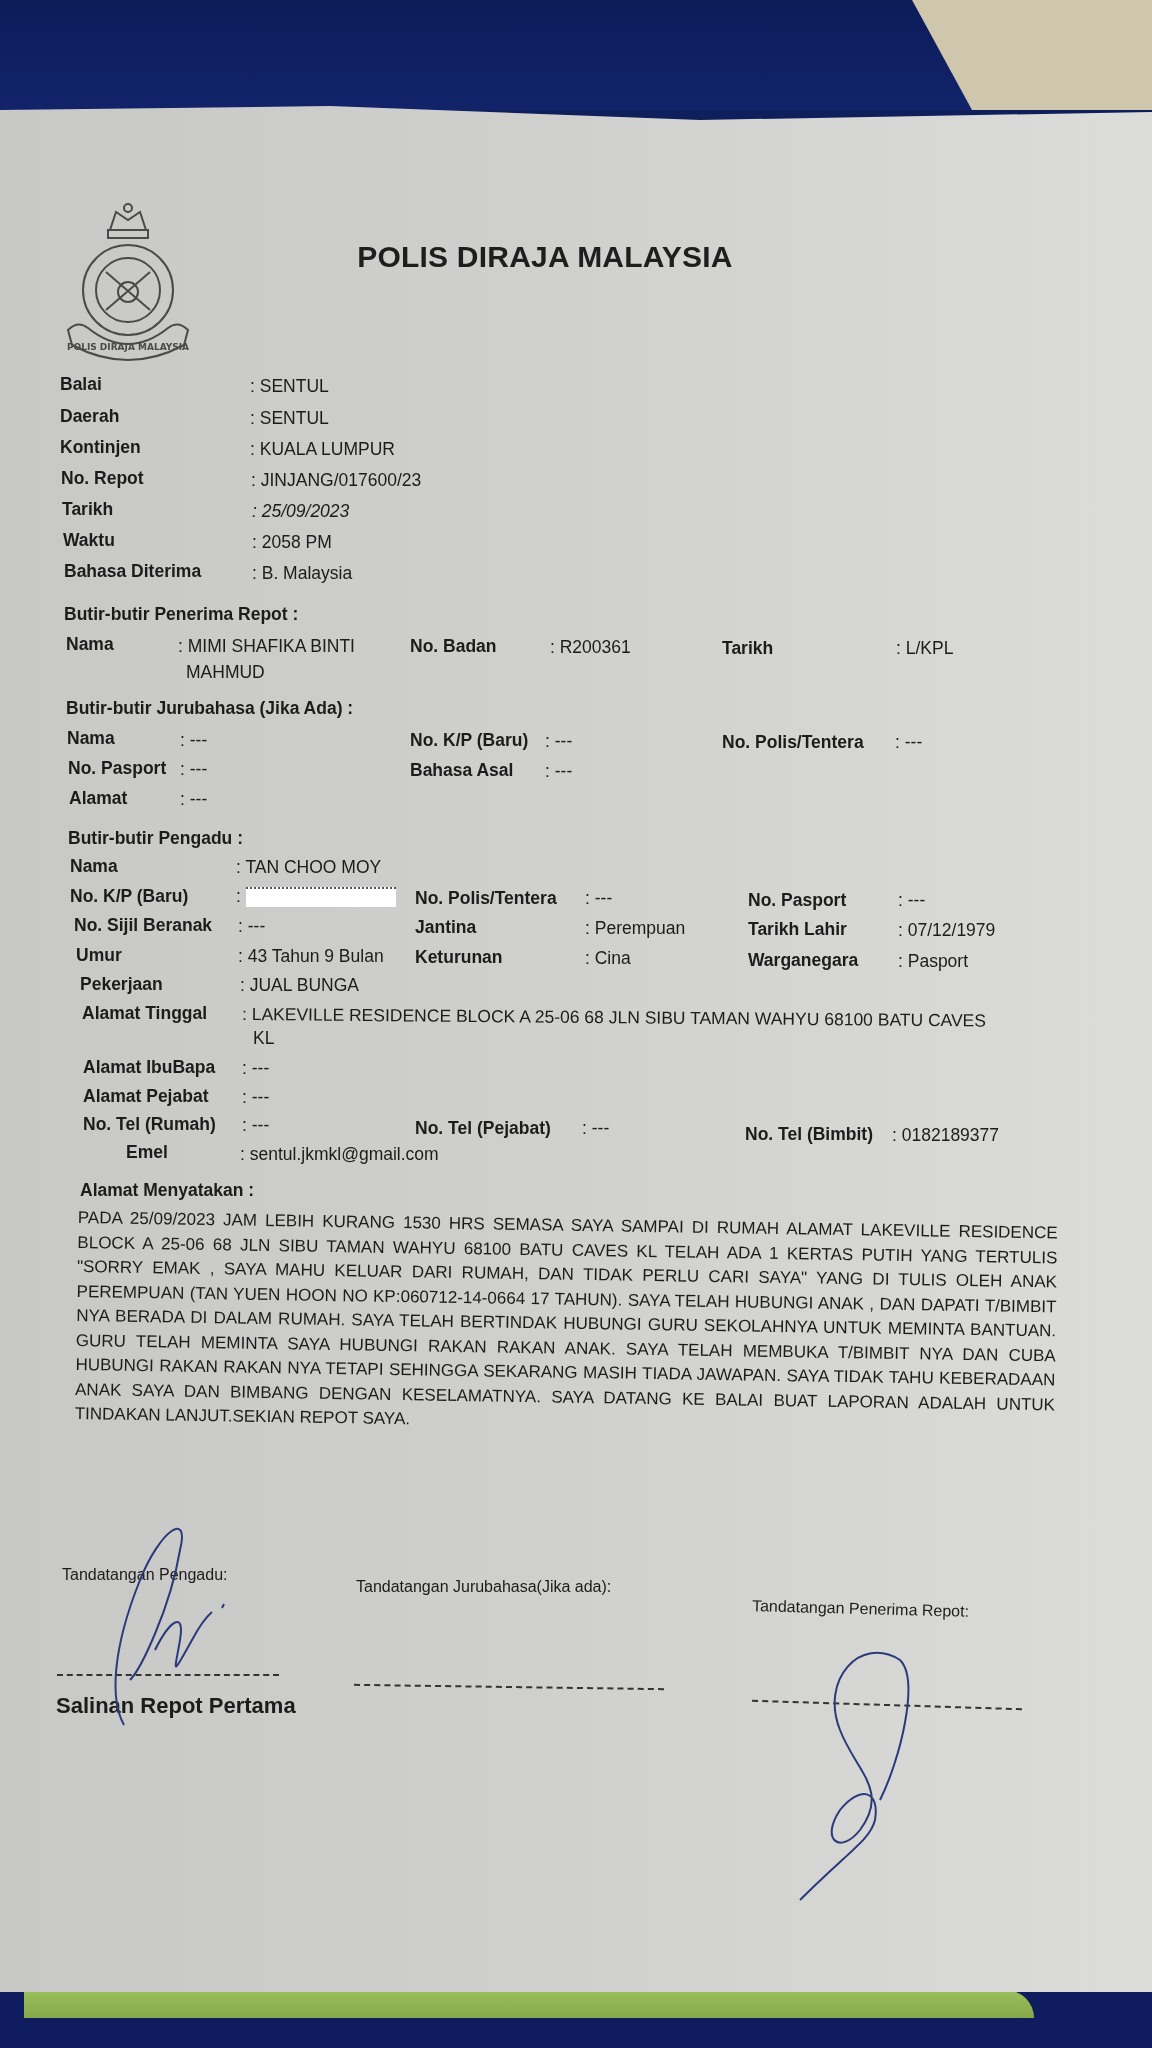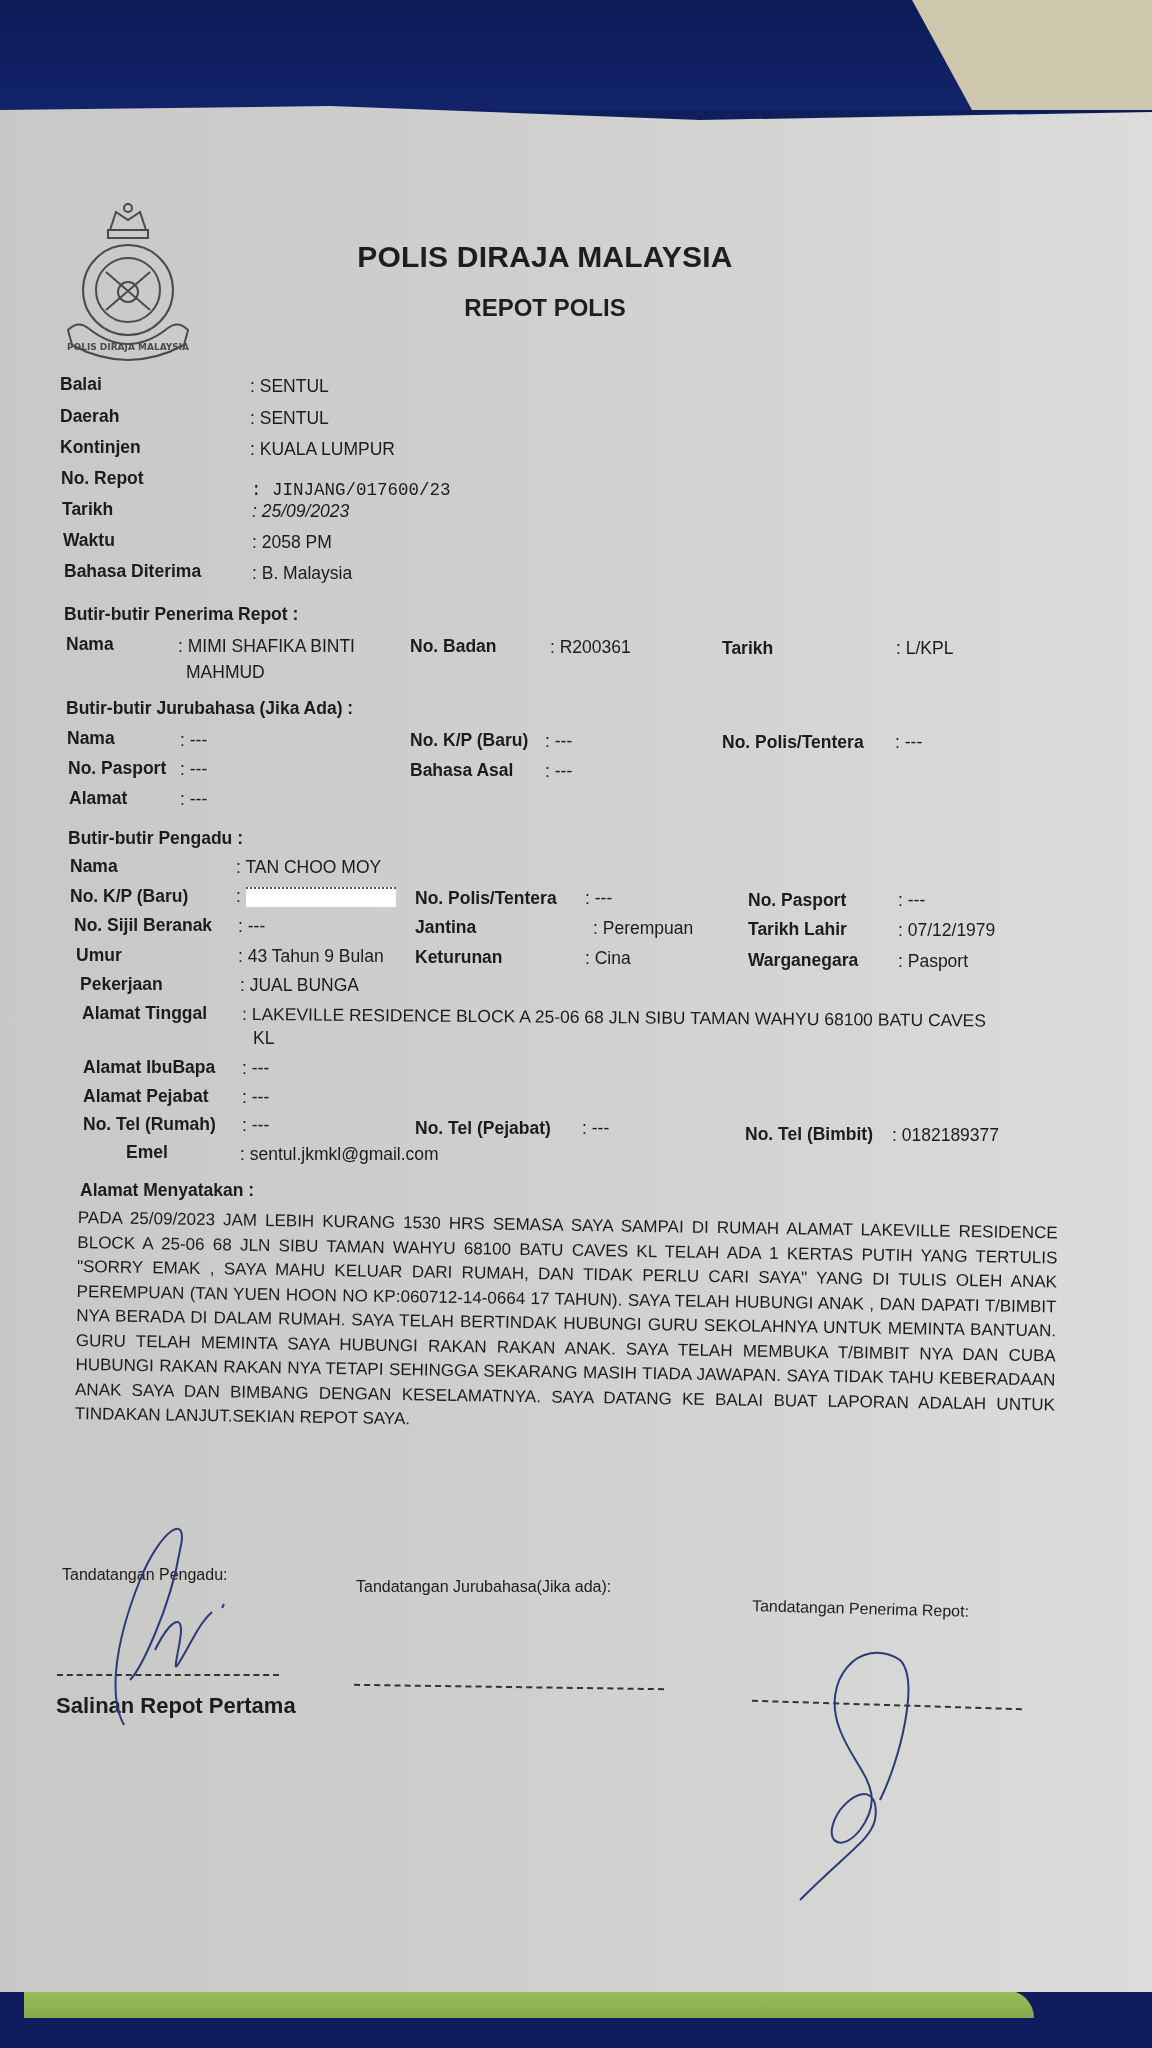--- a/index.html
+++ b/index.html
@@ -88,31 +88,30 @@
       <circle cx="70" cy="90" r="45"></circle>
       <circle cx="70" cy="90" r="32"></circle>
       <path d="M48 72 L92 110 M92 72 L48 110"></path>
       <circle cx="70" cy="92" r="10"></circle>
       <path d="M10 130 Q20 120 30 128 Q70 160 110 128 Q120 120 130 130 L126 145 Q70 175 14 145 Z"></path>
     </g>
     <text x="70" y="150" font-size="9" text-anchor="middle" fill="#4a4a4a" font-family="DejaVu Sans, sans-serif" font-weight="bold">POLIS DIRAJA MALAYSIA</text>
   </svg>
 
   <div class="title main">POLIS DIRAJA MALAYSIA</div>
-  <div class="title sub">REPOT POLIS</div>
 
   <div>
     <div class="row" style="left:60px; top:274px;"><span class="lbl">Balai</span></div>
     <div class="row" style="left:250px; top:276px;"><span class="val">: SENTUL</span></div>
     <div class="row" style="left:60px; top:306px;"><span class="lbl">Daerah</span></div>
     <div class="row" style="left:250px; top:308px;"><span class="val">: SENTUL</span></div>
     <div class="row" style="left:60px; top:337px;"><span class="lbl">Kontinjen</span></div>
     <div class="row" style="left:250px; top:339px;"><span class="val">: KUALA LUMPUR</span></div>
     <div class="row" style="left:61px; top:368px;"><span class="lbl">No. Repot</span></div>
-    <div class="row" style="left:251px; top:380px;font-family:Liberation Mono, monospace;"><span class="val">: JINJANG/017600/23</span></div>
+    <div class="row" style="left:251px; top:370px;"><span class="val">: JINJANG/017600/23</span></div>
     <div class="row" style="left:62px; top:399px;"><span class="lbl">Tarikh</span></div>
     <div class="row" style="left:252px; top:401px;font-style:italic;"><span class="val">: 25/09/2023</span></div>
     <div class="row" style="left:63px; top:430px;"><span class="lbl">Waktu</span></div>
     <div class="row" style="left:252px; top:432px;"><span class="val">: 2058 PM</span></div>
     <div class="row" style="left:64px; top:461px;"><span class="lbl">Bahasa Diterima</span></div>
     <div class="row" style="left:252px; top:463px;"><span class="val">: B. Malaysia</span></div>
   </div>
 
   <div class="section-head" style="left:64px; top:504px;">Butir-butir Penerima Repot :</div>
   <div class="row" style="left:66px; top:534px;"><span class="lbl">Nama</span></div>
@@ -144,21 +143,21 @@
   <div class="row" style="left:70px; top:786px;"><span class="lbl">No. K/P (Baru)</span></div>
   <div class="row" style="left:236px; top:786px;"><span class="val">:</span> <span class="redact"></span></div>
   <div class="row" style="left:415px; top:788px;"><span class="lbl">No. Polis/Tentera</span></div>
   <div class="row" style="left:585px; top:788px;"><span class="val">: ---</span></div>
   <div class="row" style="left:748px; top:790px;"><span class="lbl">No. Pasport</span></div>
   <div class="row" style="left:898px; top:790px;"><span class="val">: ---</span></div>
 
   <div class="row" style="left:74px; top:815px;"><span class="lbl">No. Sijil Beranak</span></div>
   <div class="row" style="left:238px; top:816px;"><span class="val">: ---</span></div>
   <div class="row" style="left:415px; top:817px;"><span class="lbl">Jantina</span></div>
-  <div class="row" style="left:585px; top:818px;margin-left:8px;"><span class="val">: Perempuan</span></div>
+  <div class="row" style="left:585px; top:818px;"><span class="val">: Perempuan</span></div>
   <div class="row" style="left:748px; top:819px;"><span class="lbl">Tarikh Lahir</span></div>
   <div class="row" style="left:898px; top:820px;"><span class="val">: 07/12/1979</span></div>
 
   <div class="row" style="left:76px; top:845px;"><span class="lbl">Umur</span></div>
   <div class="row" style="left:238px; top:846px;"><span class="val">: 43 Tahun 9 Bulan</span></div>
   <div class="row" style="left:415px; top:847px;"><span class="lbl">Keturunan</span></div>
   <div class="row" style="left:585px; top:848px;"><span class="val">: Cina</span></div>
   <div class="row" style="left:748px; top:850px;"><span class="lbl">Warganegara</span></div>
   <div class="row" style="left:898px; top:851px;"><span class="val">: Pasport</span></div>
 

